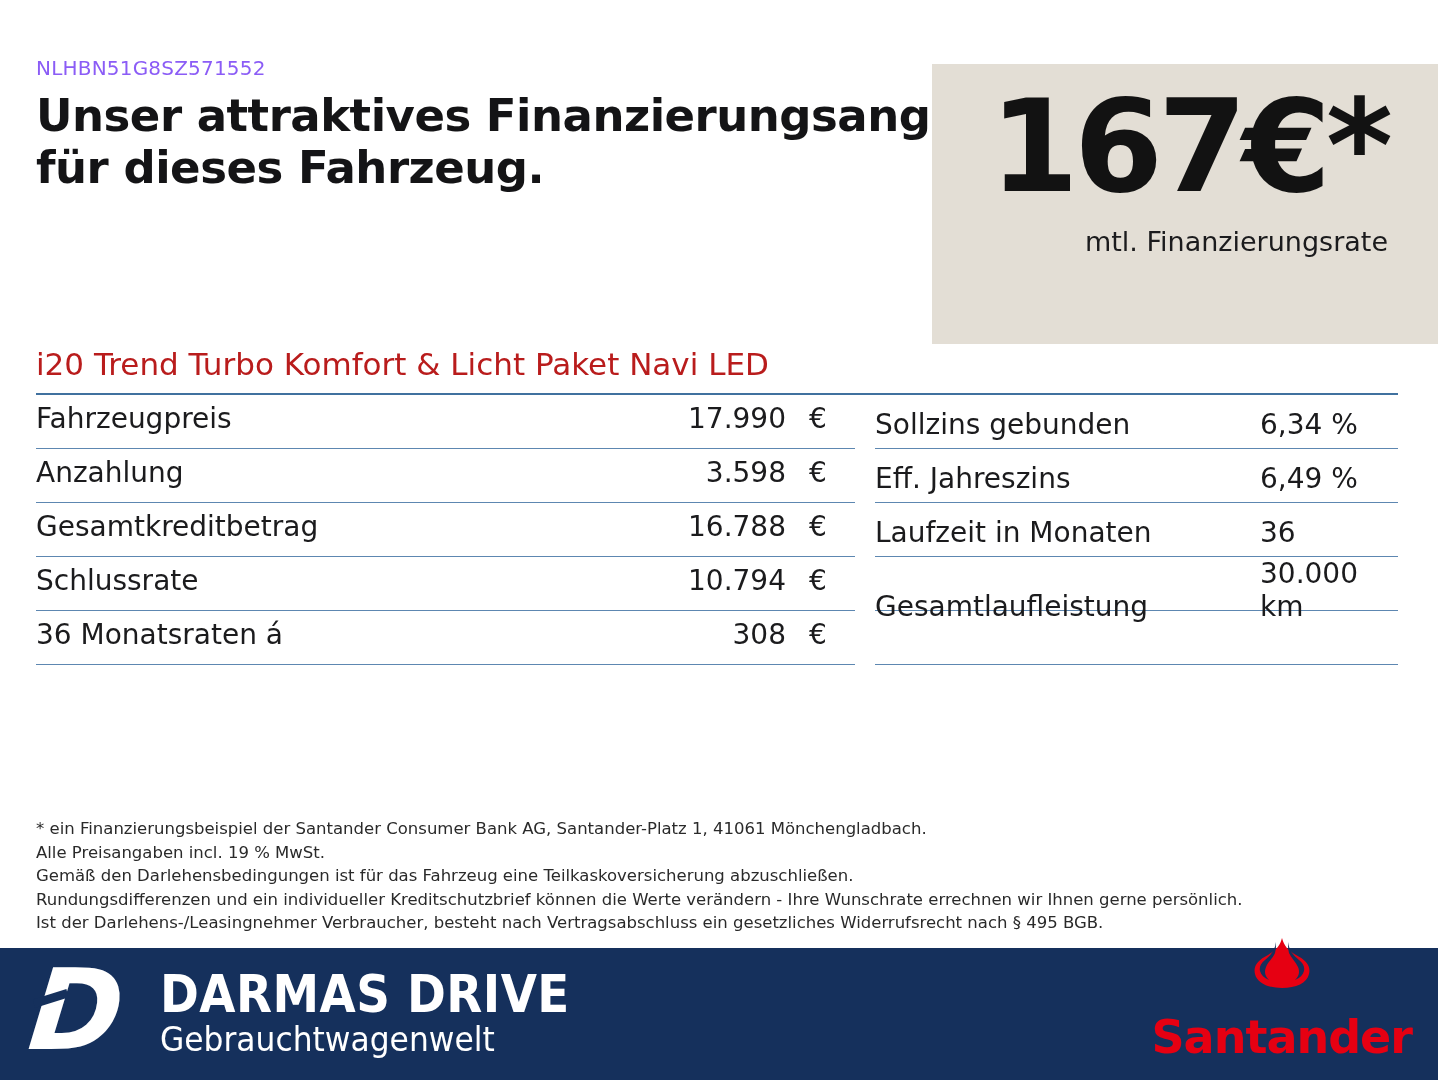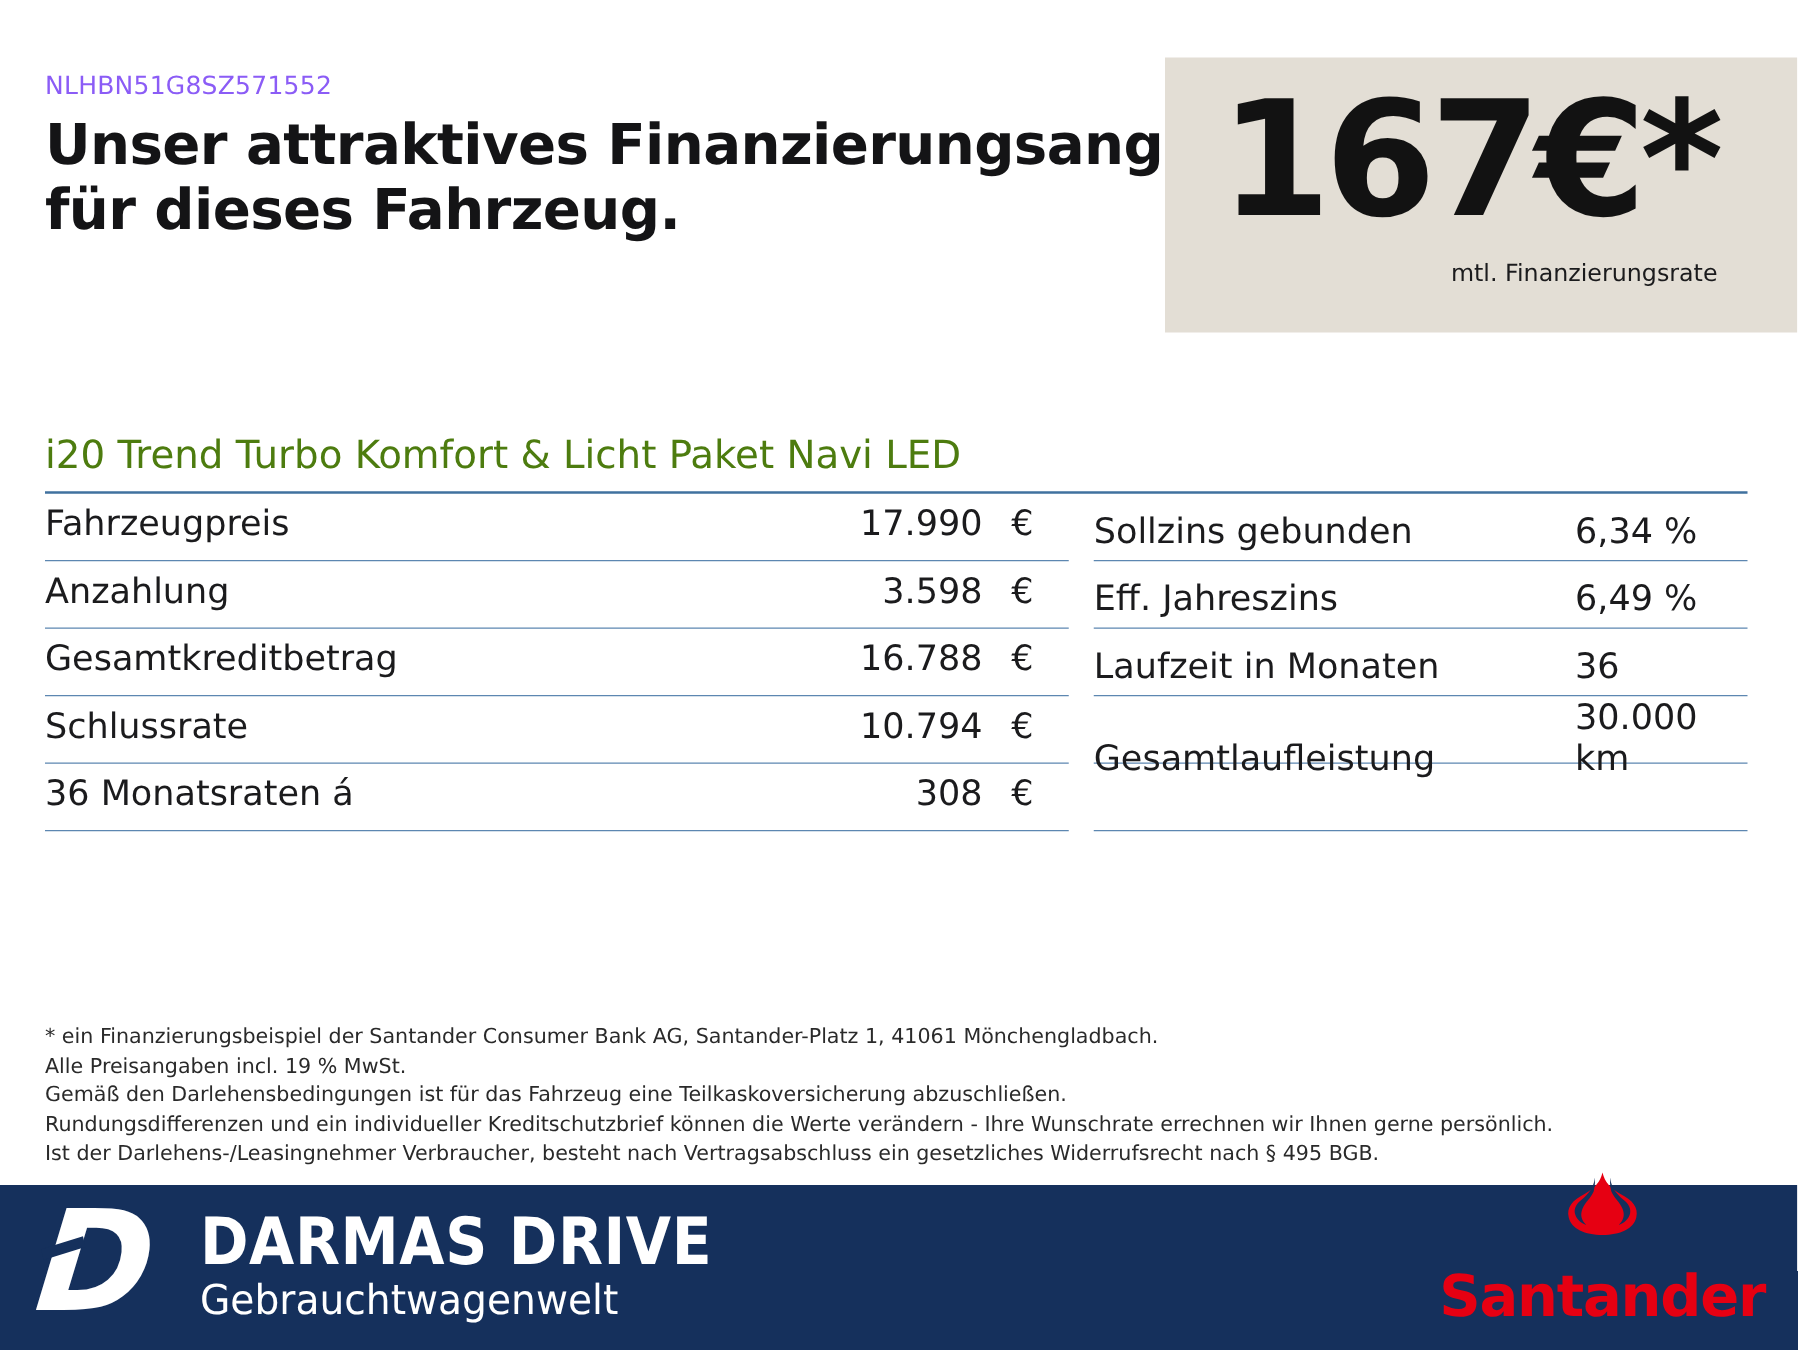--- a/index.html
+++ b/index.html
@@ -27,51 +27,51 @@
     font-size: 45px;
     line-height: 52px;
     font-weight: 700;
     letter-spacing: -0.5px;
     color: #141416;
   }
 
   
   .rate-box {
     position: absolute;
-    left: 932px; top: 46px;
-    width: 506px; height: 220px;
+    left: 932px; top: 64px;
+    width: 506px; height: 280px;
     background: #e3ded5;
     text-align: right;
-    padding-right: 64px;
+    padding-right: 50px;
   }
   .rate-value {
     margin-top: 18px;
     font-size: 128px;
     line-height: 130px;
     font-weight: 700;
     letter-spacing: -5px;
     color: #121212;
     white-space: nowrap;
   }
   .rate-caption {
     margin-top: 14px;
-    font-size: 19px;
+    font-size: 27px;
     color: #1b1b1d;
   }
 
   
   .offer {
     position: absolute;
     left: 36px; top: 346px;
     width: 1362px;
   }
   .car-title {
     font-size: 31px;
     font-weight: 500;
-    color: #4d7c0f;
+    color: #b91c1c;
     padding-bottom: 11px;
     border-bottom: 2px solid #40719f;
   }
   .tables {
     display: flex;
     gap: 20px;
   }
   .tbl { }
   .tbl-left  { width: 819px; }
   .tbl-right { width: 523px; }

